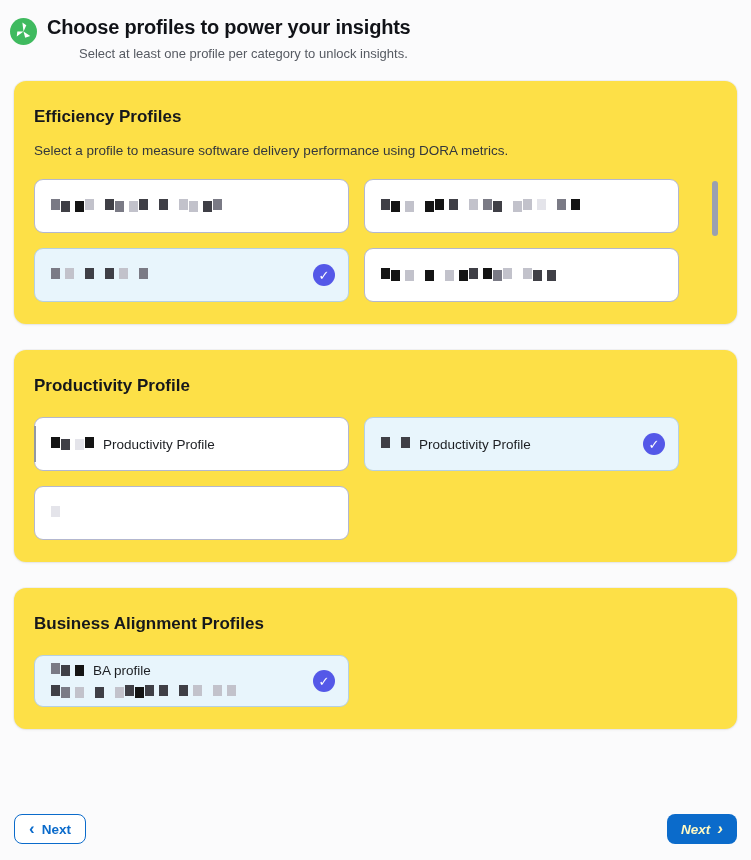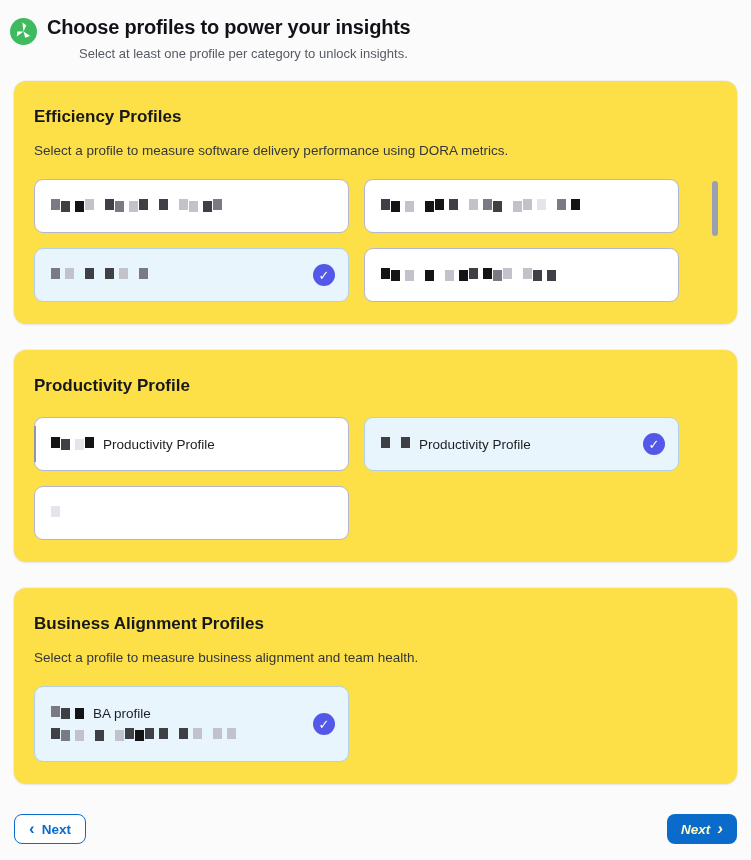--- a/index.html
+++ b/index.html
@@ -27,21 +27,21 @@
   }
   .panel h2{font-size:17px;font-weight:700;color:#16181c;}
   .panel .desc{font-size:13.5px;color:#33373d;margin-top:16px;}
   .grid{margin-top:21px;display:grid;grid-template-columns:315px 315px;gap:15px;}
   .card{
     position:relative;height:54px;background:#fff;border:1px solid var(--card-border);
     border-radius:9px;display:flex;flex-direction:column;justify-content:center;
     align-items:flex-start;padding:0 16px;cursor:pointer;
   }
   .card.selected{background:var(--sel-bg);border-color:var(--sel-border);}
-  .card.two-line{height:76px;}
+  .card.two-line{height:52px;}
   .row{display:flex;align-items:flex-start;}
   .row + .row{margin-top:7px;}
   .lbl{font-size:13.5px;color:#1d1f23;margin-left:8px;white-space:nowrap;}
   
   .mx{display:inline-flex;align-items:flex-start;height:14px;}
   .mx .b{width:9px;height:11px;margin-right:1px;display:inline-block;}
   .mx .b:nth-child(even){transform:translateY(2px);}
   .mx .gs{width:4px;display:inline-block;}
   .mx .gw{width:10px;display:inline-block;}
   .b.k{background:#141414;}.b.d{background:#3f3f46;}.b.m{background:#7a7a85;}
@@ -229,21 +229,20 @@
           <div class="row">
             <span class="mx">
               <span class="b w"></span>
             </span>
           </div>
         </div>
       </div>
     </section>
     <section class="panel">
       <h2>Business Alignment Profiles</h2>
-      <p class="desc">Select a profile to measure business alignment and team health.</p>
       <div class="grid">
         <div class="card selected two-line">
           <div class="row">
             <span class="mx">
               <span class="b m"></span>
               <span class="b d"></span>
               <span class="gs"></span>
               <span class="b k"></span>
             </span>
             <span class="lbl">BA profile</span>

